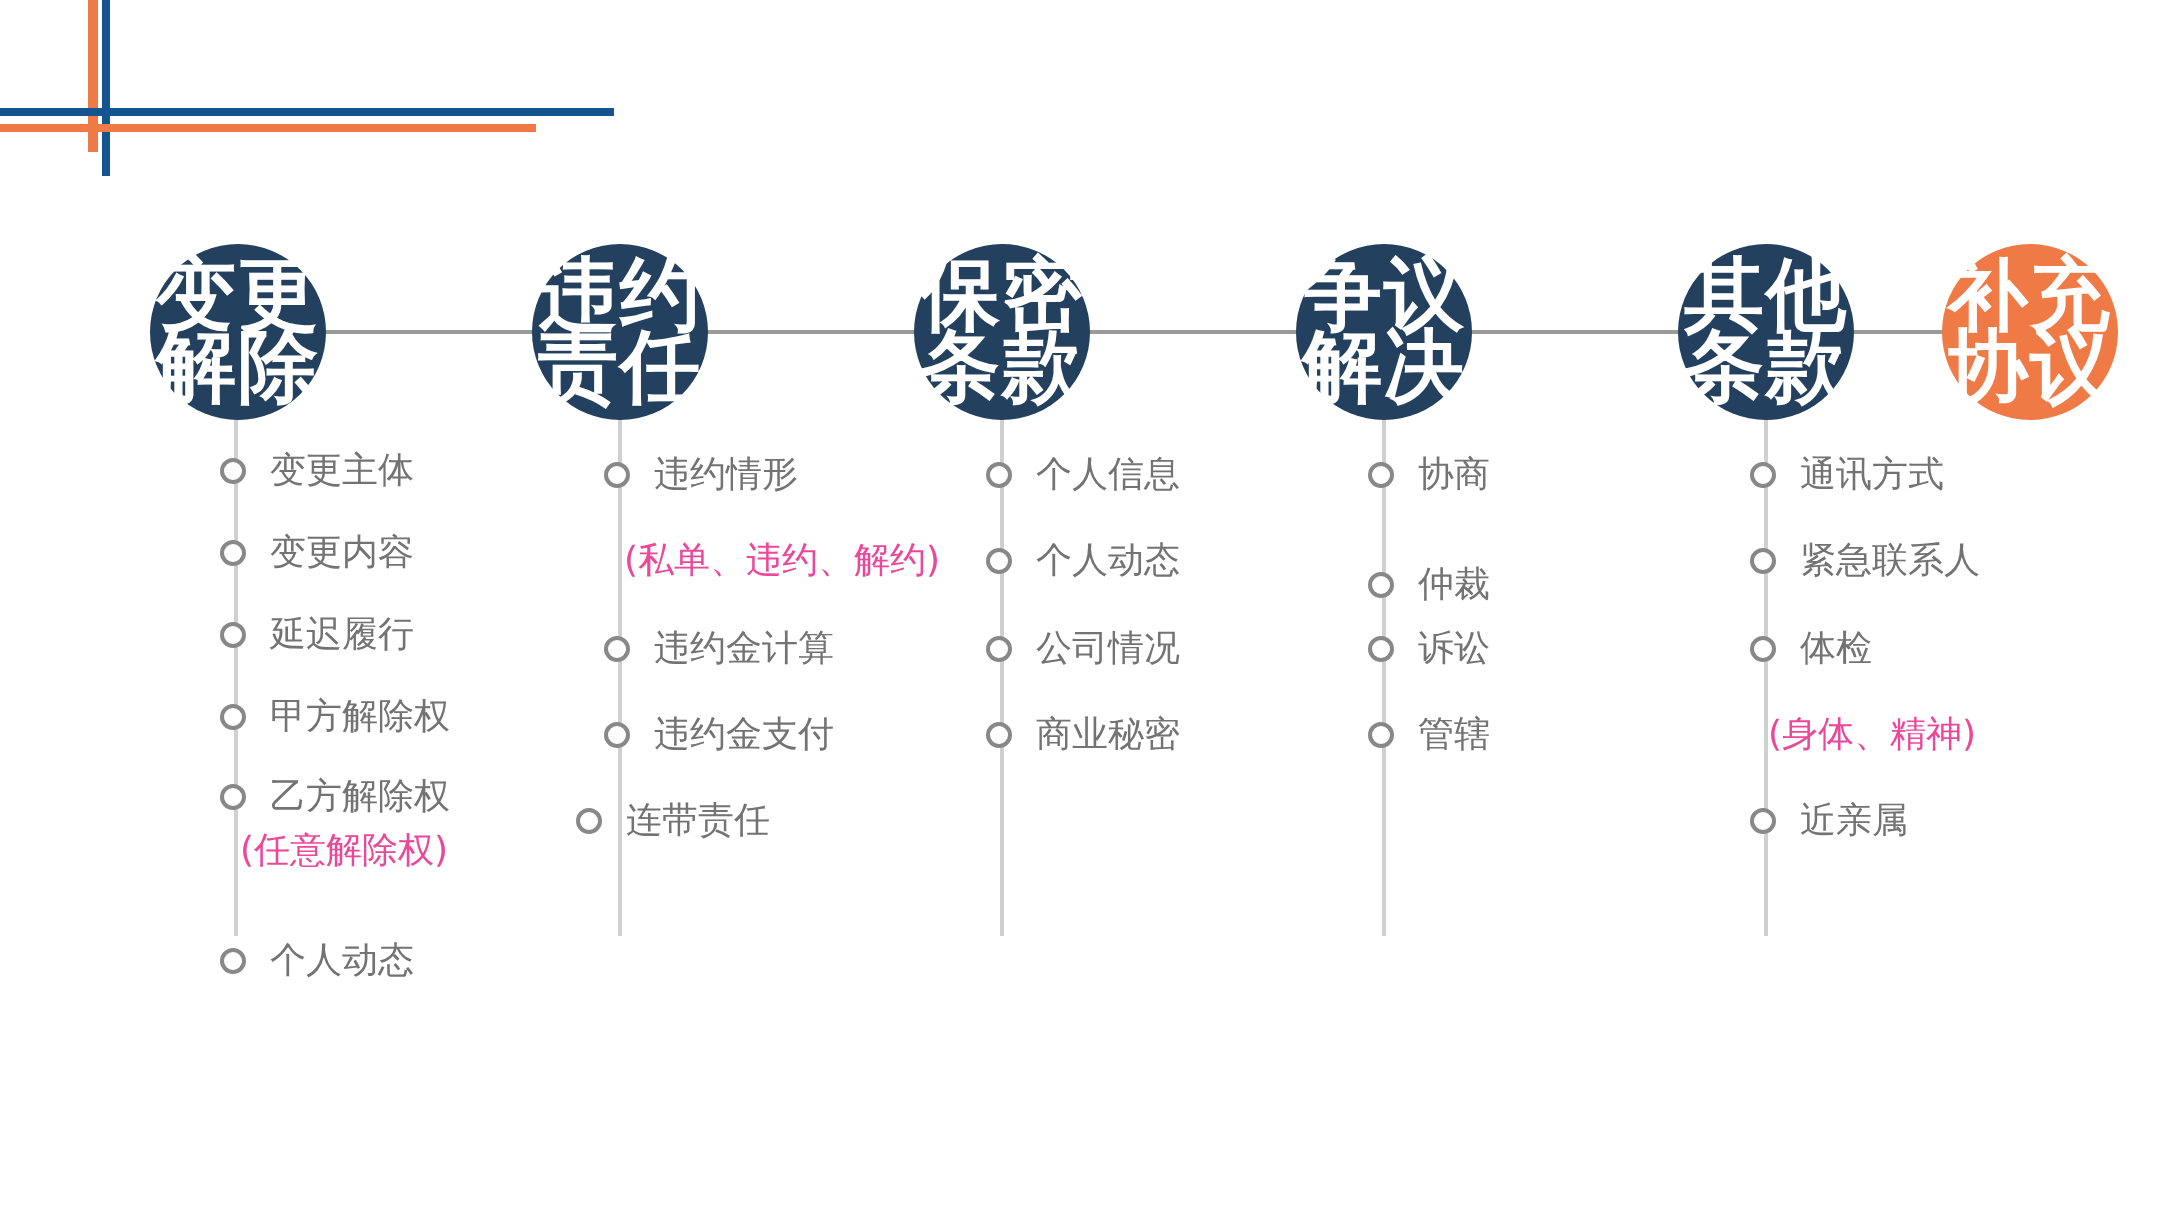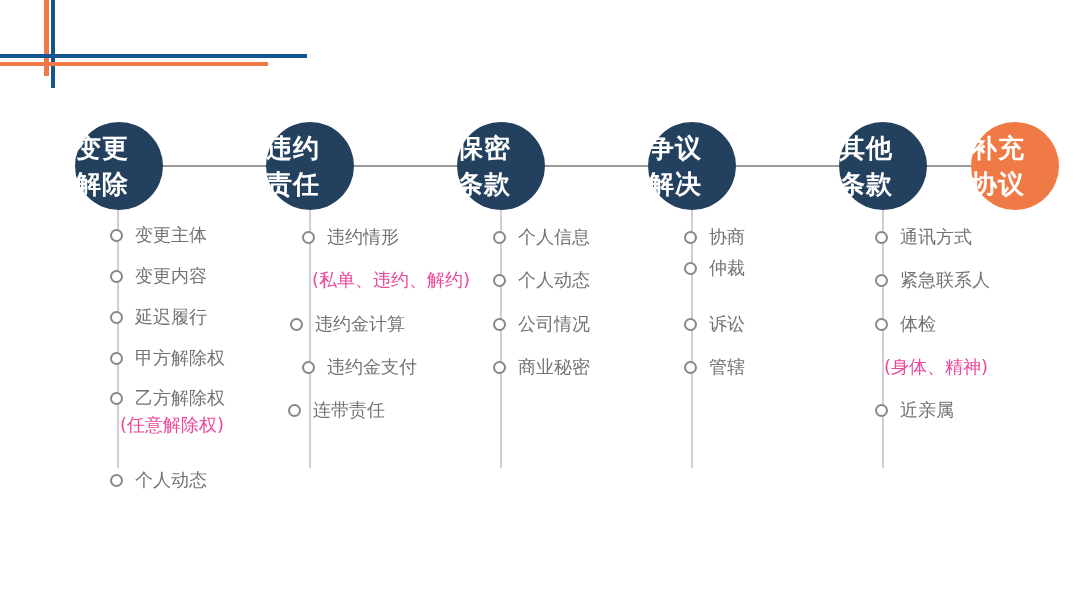--- a/index.html
+++ b/index.html
@@ -1,20 +1,20 @@
 <!DOCTYPE html>
 <html><head>
 <meta charset="utf-8">
 <style>
   html,body{margin:0;padding:0;background:#fff;}
   body{width:1080px;height:604px;position:relative;overflow:hidden;font-family:"DejaVu Sans","Liberation Sans",sans-serif;}
   .deco{position:absolute;}
   .timeline{position:absolute;left:80px;top:165px;width:960px;height:2px;background:#9a9a9a;}
   .vline{position:absolute;top:206px;width:2px;background:#d0d0d0;}
-  .circle{position:absolute;width:88px;height:88px;border-radius:50%;color:#fff;display:flex;flex-direction:column;justify-content:center;font-size:26px;line-height:36px;font-weight:bold;letter-spacing:1px;}
+  .circle{position:absolute;width:88px;height:88px;border-radius:50%;color:#fff;display:flex;flex-direction:column;align-items:center;justify-content:center;font-size:40px;line-height:36px;font-weight:bold;letter-spacing:1px;}
   .circle span{display:block;}
   .item{position:absolute;white-space:nowrap;font-size:18px;color:#737373;display:flex;align-items:center;}
   .bullet{width:9px;height:9px;border:2px solid #888;border-radius:50%;background:#fff;margin-right:12px;flex:none;}
   .note{position:absolute;white-space:nowrap;font-size:18px;color:#ec4899;}
 </style>
 </head>
 <body>
 
 <div class="deco" style="left:44px;top:0;width:5px;height:76px;background:#f07a45;"></div>
 <div class="deco" style="left:51px;top:0;width:4px;height:88px;background:#14548f;"></div>
@@ -78,21 +78,21 @@
 <div class="item" style="left:110px;top:468px;">
     <span class="bullet"></span>
     <span>个人动态</span>
   </div>
 
 <div class="item" style="left:302px;top:225px;">
     <span class="bullet"></span>
     <span>违约情形</span>
   </div>
 <div class="note" style="left:312px;top:268px;">(私单、违约、解约)</div>
-<div class="item" style="left:290px;top:312px;">
+<div class="item" style="left:302px;top:312px;">
     <span class="bullet"></span>
     <span>违约金计算</span>
   </div>
 <div class="item" style="left:302px;top:355px;">
     <span class="bullet"></span>
     <span>违约金支付</span>
   </div>
 <div class="item" style="left:288px;top:398px;">
     <span class="bullet"></span>
     <span>连带责任</span>
@@ -112,21 +112,21 @@
   </div>
 <div class="item" style="left:493px;top:355px;">
     <span class="bullet"></span>
     <span>商业秘密</span>
   </div>
 
 <div class="item" style="left:684px;top:225px;">
     <span class="bullet"></span>
     <span>协商</span>
   </div>
-<div class="item" style="left:684px;top:256px;">
+<div class="item" style="left:684px;top:280px;">
     <span class="bullet"></span>
     <span>仲裁</span>
   </div>
 <div class="item" style="left:684px;top:312px;">
     <span class="bullet"></span>
     <span>诉讼</span>
   </div>
 <div class="item" style="left:684px;top:355px;">
     <span class="bullet"></span>
     <span>管辖</span>

